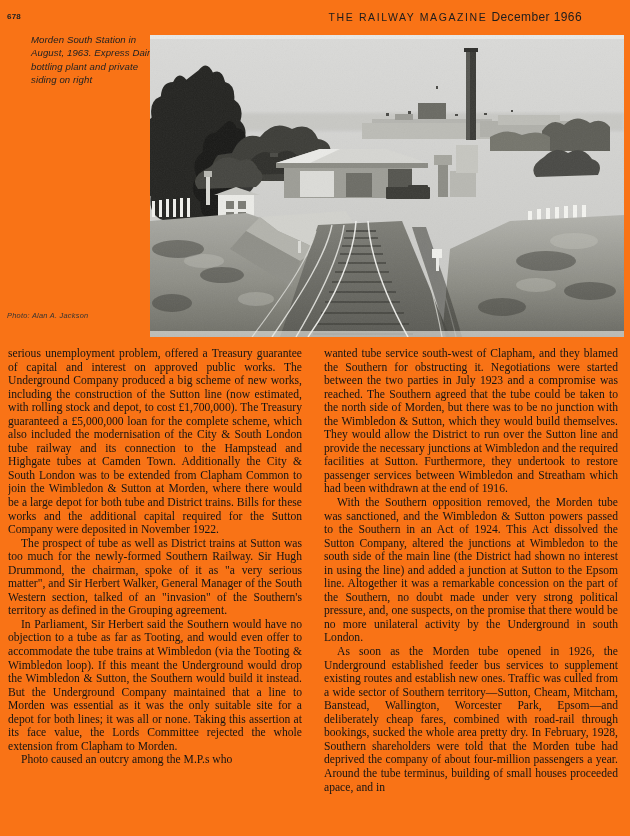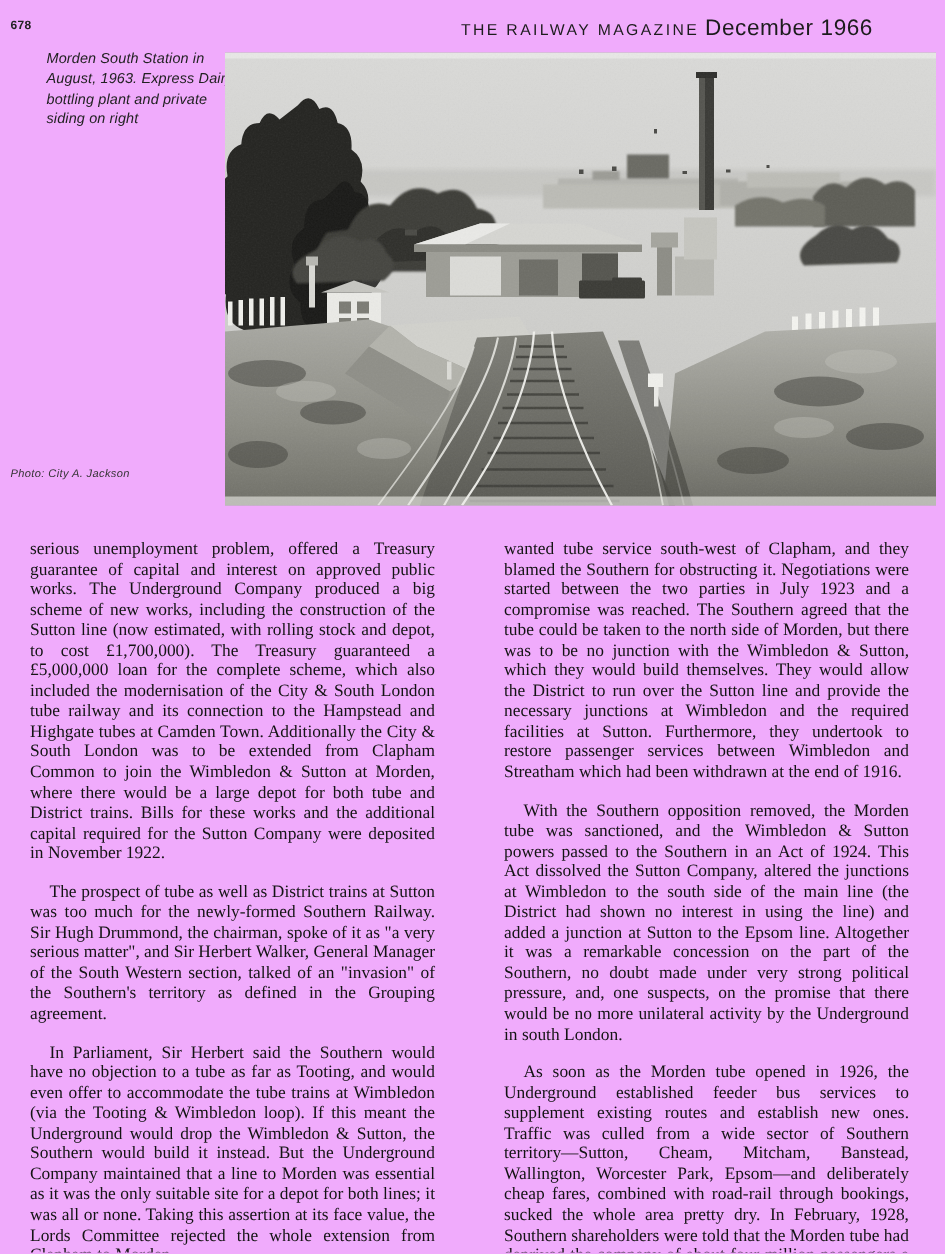--- a/index.html
+++ b/index.html
@@ -14,21 +14,21 @@
     font-family: "Liberation Serif", serif;
     color: #1a1a1a;
     overflow: hidden;
   }
 
   .page {
     position: absolute;
     inset: 0;
     width: 630px;
     height: 836px;
-    background: #f0abfc;
+    background: #f97316;
   }
 
   
   .running-head {
     position: absolute;
     top: 10px;
     left: 0;
     width: 630px;
     height: 16px;
   }
@@ -46,21 +46,21 @@
     position: absolute;
     right: 48px;
     top: 0px;
     font-family: "Liberation Sans", sans-serif;
     font-size: 10.5px;
     letter-spacing: 1.6px;
     color: #1c1c1c;
     white-space: nowrap;
   }
   .mast .issue {
-    font-size: 15px;
+    font-size: 12px;
     letter-spacing: 0.4px;
     margin-left: 4px;
   }
 
   
   .caption {
     position: absolute;
     left: 7px;
     top: 33px;
     width: 132px;
@@ -112,42 +112,42 @@
     line-height: 13.55px;
     text-align: justify;
     color: #141414;
     letter-spacing: 0.01px;
     overflow: hidden;
     height: 488px;
   }
   .col-left  { left: 0px; }
   .col-right { left: 316px; }
   .col p {
-    margin: 12px;
+    margin: 0;
     text-indent: 0;
   }
   .col p.indent {
     text-indent: 13px;
   }
   .col p + p { margin-top: 0; font-family: Liberation Serif, serif; }
 </style>
 </head>
 <body>
 
 <div class="page">
 
   <div class="running-head">
     <div class="folio">678</div>
     <div class="mast">
       <span>THE RAILWAY MAGAZINE</span><span class="issue">December 1966</span>
     </div>
   </div>
 
   <div class="caption">Morden South Station in August, 1963. Express Dairy bottling plant and private siding on right</div>
-  <div class="photo-credit">Photo:  City A. Jackson</div>
+  <div class="photo-credit">Photo:  Alan A. Jackson</div>
 
   <div class="photo">
     <svg width="474" height="302" viewBox="0 0 474 302" xmlns="http://www.w3.org/2000/svg" aria-hidden="true">
       <defs>
         <linearGradient id="sky" x1="0" y1="0" x2="0" y2="1">
           <stop offset="0%" stop-color="#dadad8"></stop>
           <stop offset="70%" stop-color="#cdcdca"></stop>
           <stop offset="100%" stop-color="#c4c4c1"></stop>
         </linearGradient>
         <linearGradient id="cutbank" x1="0" y1="0" x2="0" y2="1">

